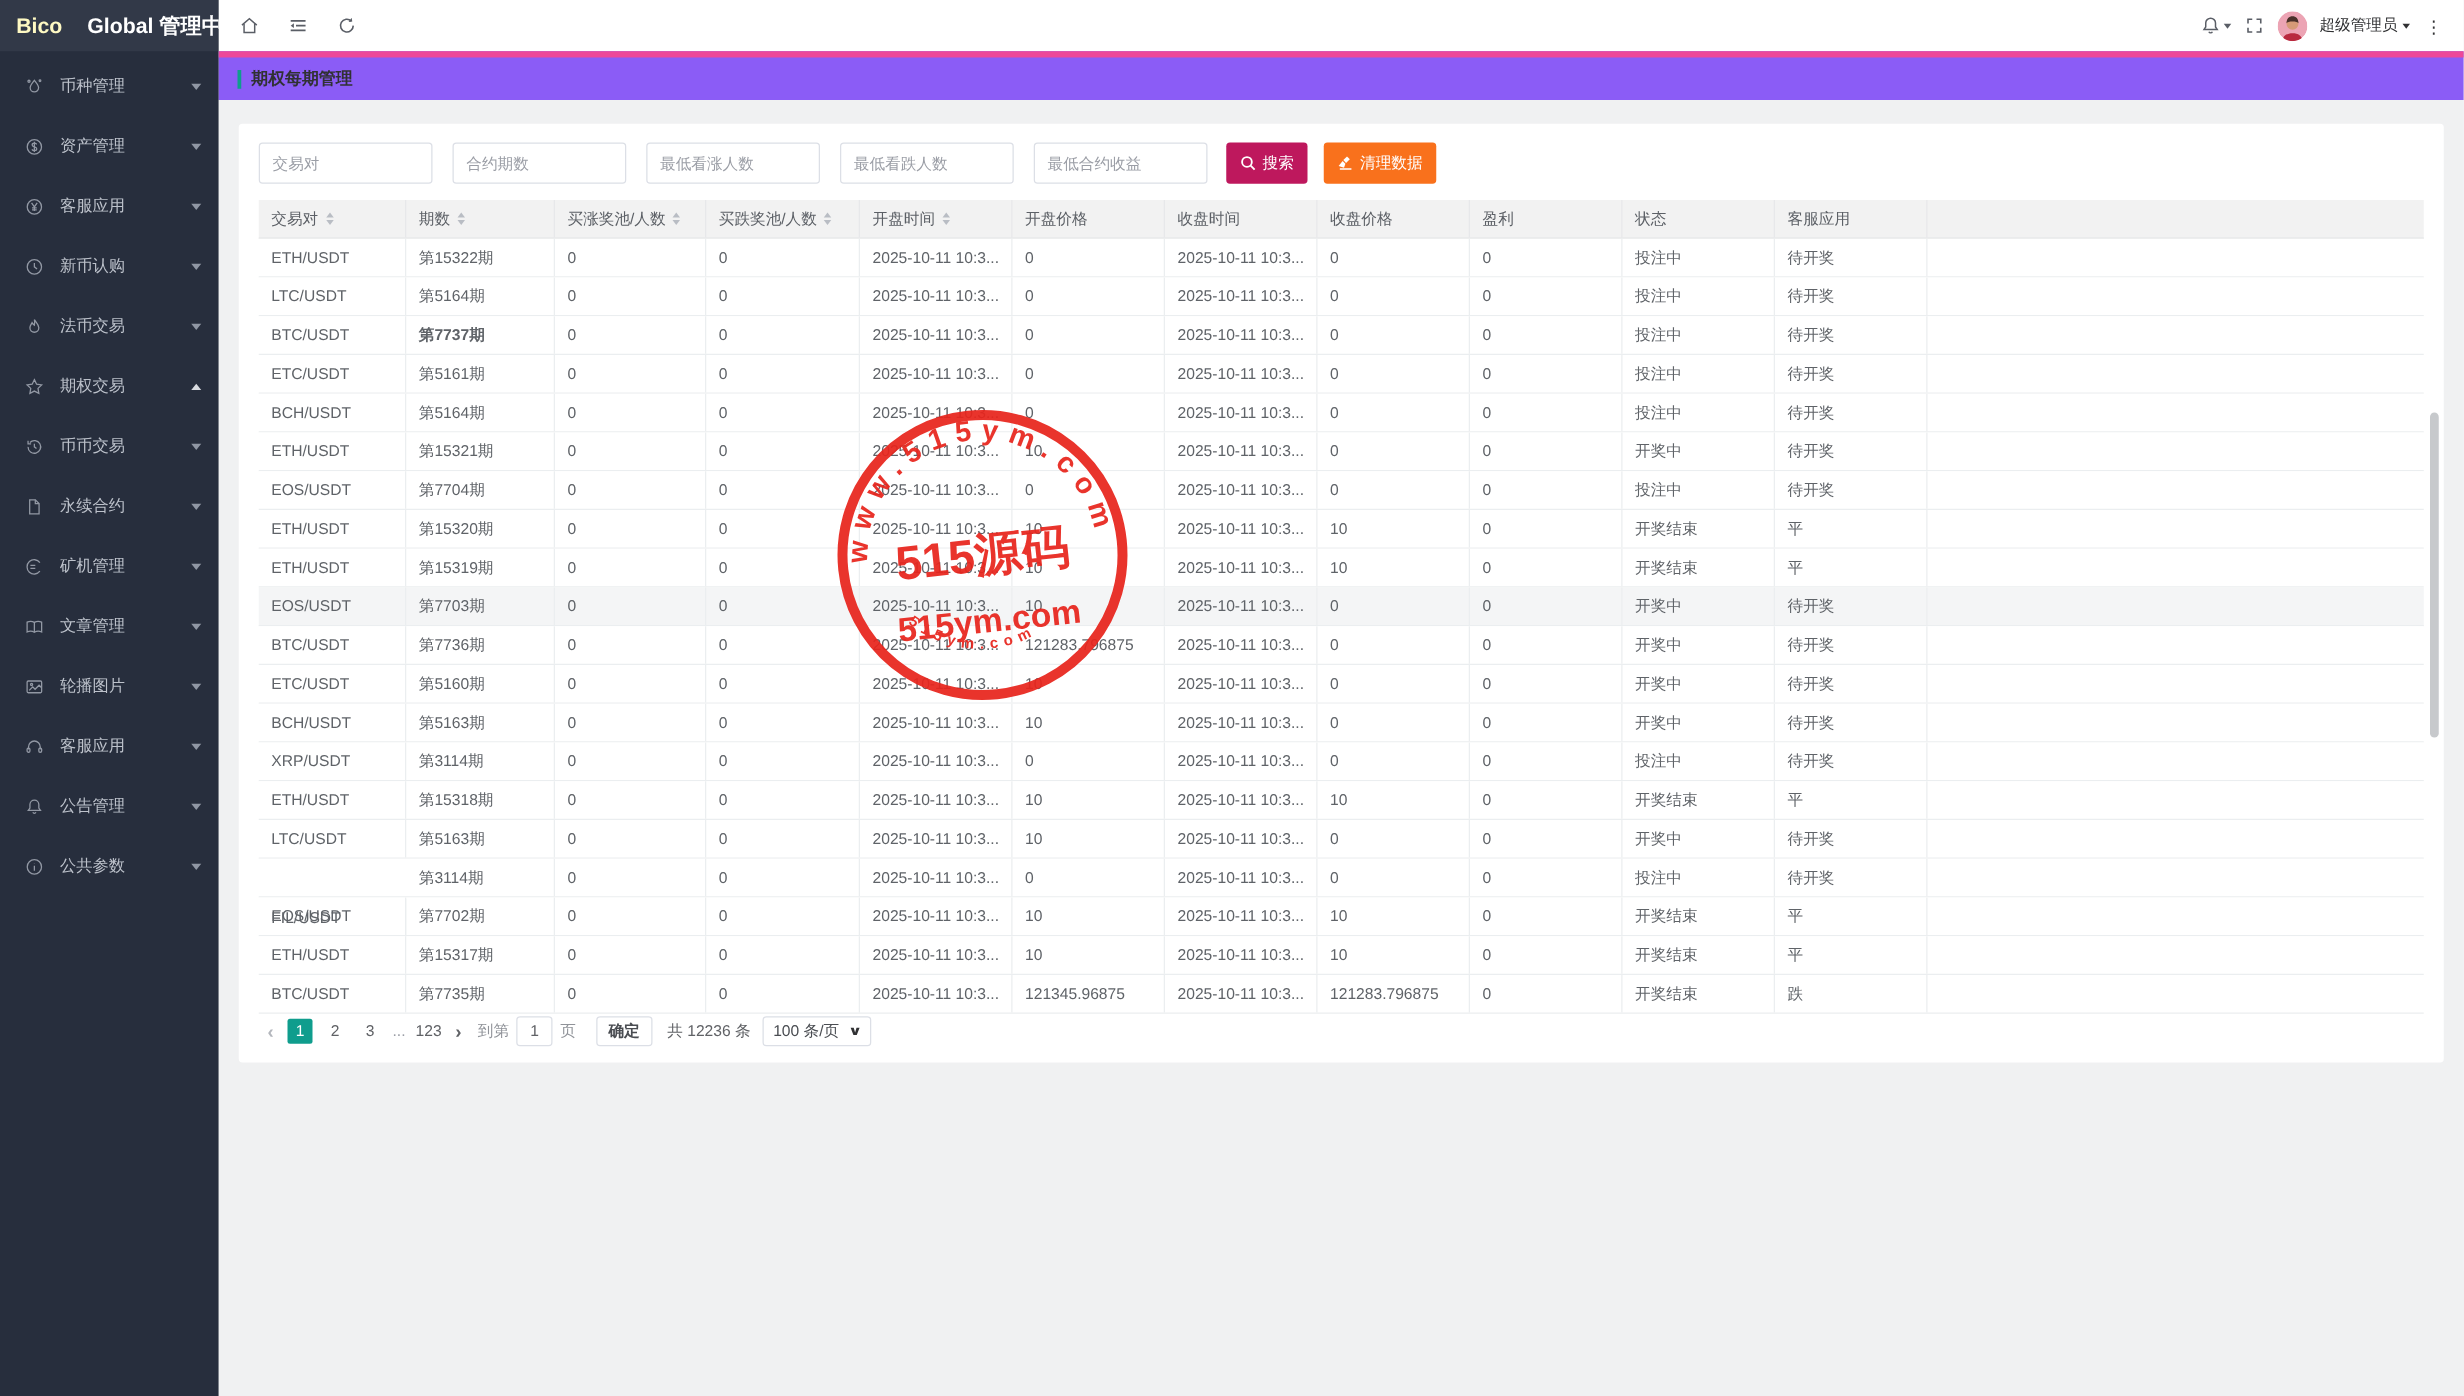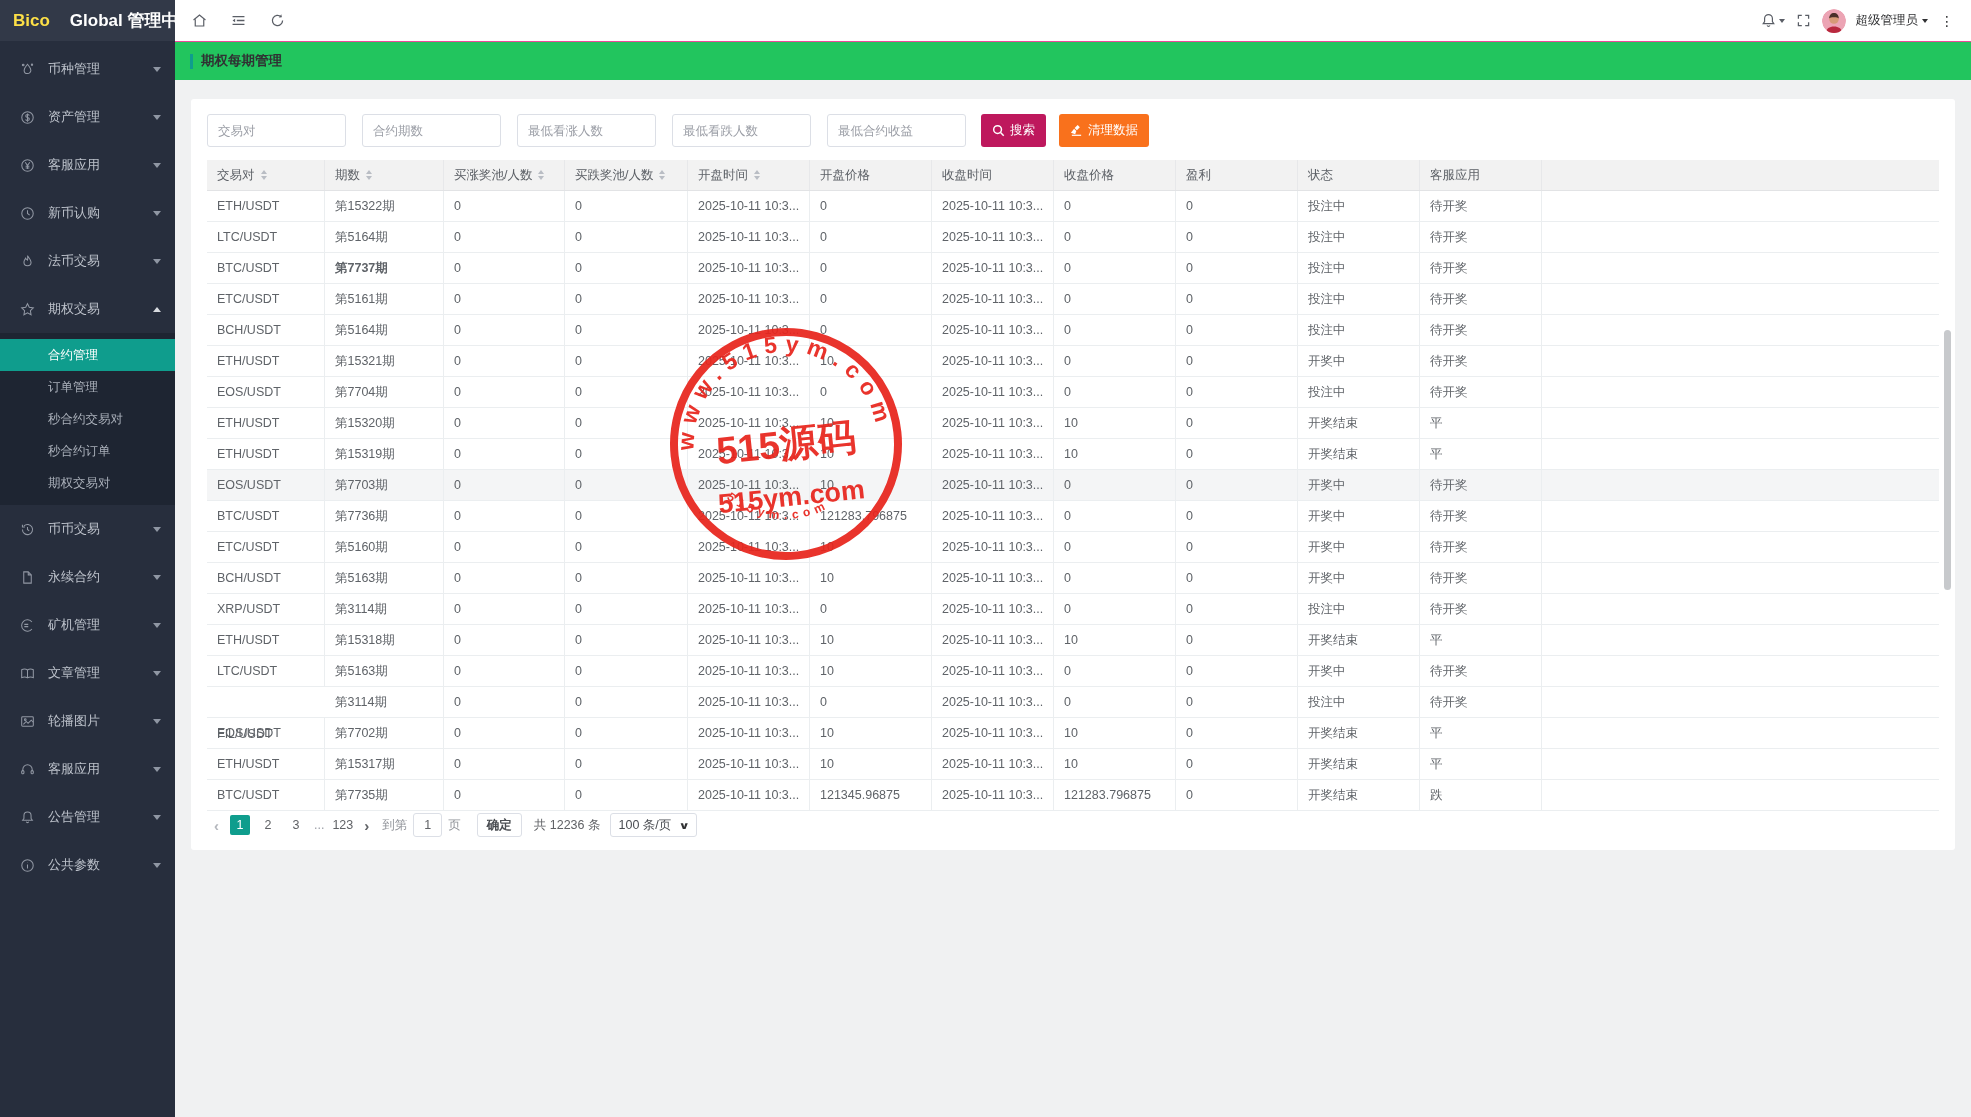--- a/index.html
+++ b/index.html
@@ -2,21 +2,21 @@
 <html><head>
 <meta charset="utf-8">
 <style>
   * { margin:0; padding:0; box-sizing:border-box; }
   html,body { width:1971px; height:1117px; overflow:hidden; }
   body { font-family:"Liberation Sans","DejaVu Sans",sans-serif; background:#f0f1f2; display:flex; position:relative; }
 
   
   .sidebar { width:175px; flex-shrink:0; background:#272e3d; height:100%; overflow:hidden; }
   .logo { height:41px; background:#323948; display:flex; align-items:center; padding-left:13px; font-size:17px; font-weight:bold; color:#fff; white-space:nowrap; }
-  .logo .bico { color:#fde047; margin-right:20px; }
+  .logo .bico { color:#fef9c3; margin-right:20px; }
   .nav { padding-top:4px; }
   .nav-item { height:48px; display:flex; align-items:center; padding:0 14px 0 20px; font-size:13px; color:#bdc2cb; cursor:pointer; }
   .nav-icon { width:17px; height:16px; margin-right:11px; color:#9298a4; display:flex; align-items:center; }
   .nav-icon svg { width:15px; height:15px; }
   .nav-label { flex:1; }
   .arrow-down { width:0; height:0; border-left:4px solid transparent; border-right:4px solid transparent; border-top:5px solid #8f96a3; }
   .arrow-up { width:0; height:0; border-left:4px solid transparent; border-right:4px solid transparent; border-bottom:5px solid #d8dbe0; }
   .submenu { background:#1e2532; padding:6px 0; }
   .sub-item { height:32px; line-height:32px; padding-left:48px; font-size:12.5px; color:#aab0ba; cursor:pointer; }
   .sub-item.active { background:#0f9d8d; color:#fff; }
@@ -28,21 +28,21 @@
   .tb-icon { display:flex; align-items:center; cursor:pointer; color:#5a5e66; }
   .tb-icon svg { width:17px; height:17px; }
   .topbar-right { margin-left:auto; display:flex; align-items:center; gap:10px; }
   .bell-wrap { display:flex; align-items:center; gap:2px; cursor:pointer; }
   .mini-caret { width:0; height:0; border-left:3.5px solid transparent; border-right:3.5px solid transparent; border-top:4.5px solid #5a5e66; }
   .avatar { width:24px; height:24px; border-radius:50%; overflow:hidden; cursor:pointer; flex-shrink:0; }
   .admin { display:flex; align-items:center; gap:4px; font-size:12.5px; color:#303133; cursor:pointer; }
   .admin .mini-caret { border-top-color:#303133; }
   .kebab { font-size:14px; color:#303133; cursor:pointer; letter-spacing:0; line-height:1; padding:2px; }
 
-  .titlebar { height:39px; background:#22c55e; border-top:1px solid #ec4899; display:flex; align-items:center; padding-left:15px; flex-shrink:0; }
+  .titlebar { height:39px; background:#8b5cf6; border-top:5px solid #ec4899; display:flex; align-items:center; padding-left:15px; flex-shrink:0; }
   .title-accent { width:3px; height:15px; background:#0f9d8d; margin-right:8px; }
   .page-title { font-size:13.5px; font-weight:bold; color:#303133; }
 
   .content { flex:1; background:#f0f1f2; padding:19px 16px; }
   .card { background:#fff; border-radius:3px; height:751px; position:relative; padding:15px 16px 0; }
 
   
   .filters { display:flex; align-items:center; }
   .filter-input { width:139px; height:33px; border:1px solid #dcdfe6; border-radius:3px; padding:0 10px; font-size:12.5px; color:#606266; margin-right:16px; outline:none; }
   .filter-input::placeholder { color:#9b9ea6; }
@@ -141,27 +141,20 @@
         <span class="arrow-down"></span>
       </div>
       <div class="nav-item">
         <span class="nav-icon">
           <svg viewBox="0 0 16 16" fill="none" stroke="currentColor" stroke-width="1.1">
             <path d="M8 1.8 9.9 5.7l4.3.6-3.1 3 .7 4.3L8 11.6l-3.8 2 .7-4.3-3.1-3 4.3-.6z"></path>
           </svg>
         </span>
         <span class="nav-label">期权交易</span>
         <span class="arrow-up"></span>
-      </div>
-      <div class="submenu">
-        <div class="sub-item active">合约管理</div>
-        <div class="sub-item">订单管理</div>
-        <div class="sub-item">秒合约交易对</div>
-        <div class="sub-item">秒合约订单</div>
-        <div class="sub-item">期权交易对</div>
       </div>
       <div class="nav-item">
         <span class="nav-icon">
           <svg viewBox="0 0 16 16" fill="none" stroke="currentColor" stroke-width="1.1">
             <path d="M2.6 8a5.4 5.4 0 1 0 1.6-3.8M2.6 2.8v2.6h2.6"></path>
             <path d="M8 5.4V8l1.8 1.4"></path>
           </svg>
         </span>
         <span class="nav-label">币币交易</span>
         <span class="arrow-down"></span>

